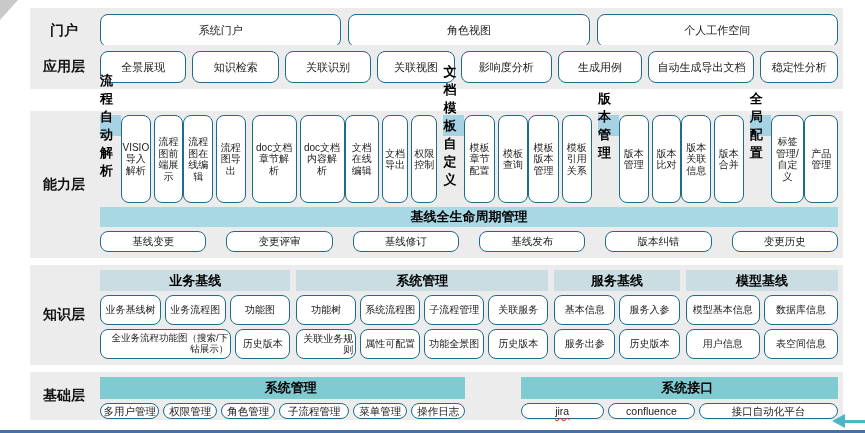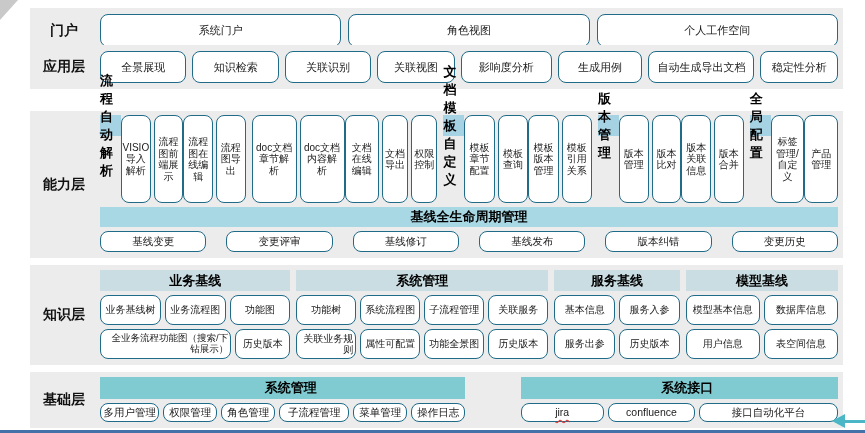--- a/index.html
+++ b/index.html
@@ -31,21 +31,21 @@
   .baseline-row{flex:1;display:flex;gap:20px;margin-top:4px;justify-content:space-between;}
   .baseline-row .box{flex:1;font-size:10.5px;}
   
   .band-knw{top:265px;height:100px;}
   .band-knw .content{gap:6px;padding:5px 5px 6px 2px;}
   .knw-col{display:flex;flex-direction:column;gap:4px;min-width:0;}
   .knw-col .hdr{height:21px;flex:0 0 21px;background:#c9dde2;}
   .knw-row{flex:1;display:flex;gap:4px;}
   .knw-row .box{font-size:10px;flex:1;text-align:right;}
   
-  .band-fnd{top:372px;height:56px;}
+  .band-fnd{top:372px;height:48px;}
   .band-fnd .content{padding:5px 5px 6px 2px;gap:0;}
   .fnd-col{display:flex;flex-direction:column;gap:4px;min-width:0;}
   .fnd-col .hdr{height:22px;flex:0 0 22px;background:#80cbd1;padding-left:16px;}
   .fnd-row{flex:1;display:flex;gap:4px;}
   .fnd-row .box{flex:1;font-size:10.5px;}
   .squiggle{text-decoration:underline wavy #e03131;text-underline-offset:2px;}
   
   .corner-tri{position:absolute;top:0;left:0;width:0;height:0;
     border-left:18px solid #c9c9c9;border-bottom:20px solid transparent;}
   .bottom-line{position:absolute;left:0;bottom:0;width:865px;height:3px;background:#4471a8;}

